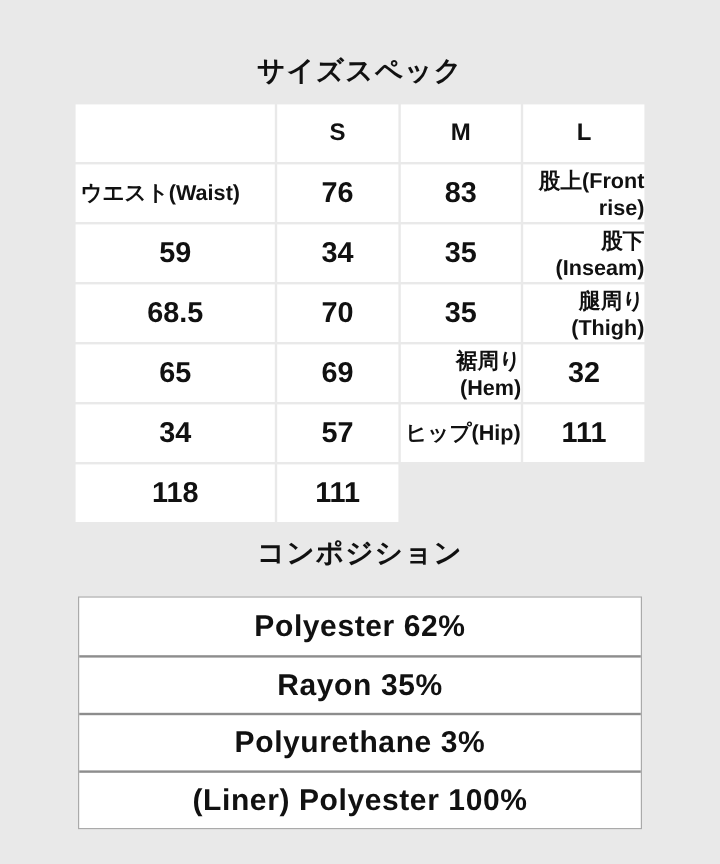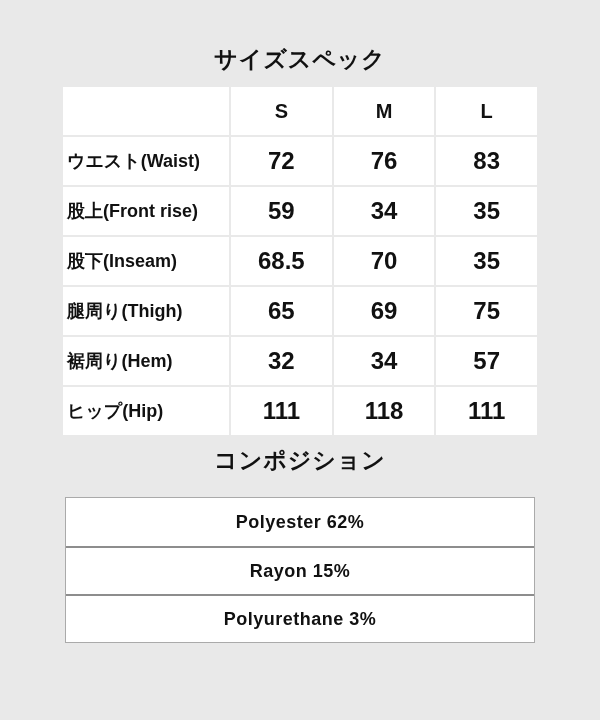--- a/index.html
+++ b/index.html
@@ -62,21 +62,21 @@
     width: 470px;
     margin: 24px auto 0 auto;
     background: #ffffff;
     border: 1px solid #aaaaaa;
   }
   .composition-row {
     height: 48px;
     display: flex;
     align-items: center;
     justify-content: center;
-    font-size: 18px;
+    font-size: 25px;
     font-weight: bold;
     letter-spacing: 0.5px;
   }
   .composition-row + .composition-row {
     border-top: 2px solid #8d8d8d;
   }
 </style>
 </head>
 <body>
 
@@ -85,51 +85,50 @@
   <div class="section-title">サイズスペック</div>
 
   <div class="spec-table">
 
     <div class="cell label-cell"></div>
     <div class="cell head-cell">S</div>
     <div class="cell head-cell">M</div>
     <div class="cell head-cell">L</div>
 
     <div class="cell label-cell">ウエスト(Waist)</div>
-    <div class="cell value-cell">72</div>
     <div class="cell value-cell">76</div>
     <div class="cell value-cell">83</div>
 
     <div class="cell label-cell">股上(Front rise)</div>
     <div class="cell value-cell">59</div>
     <div class="cell value-cell">34</div>
     <div class="cell value-cell">35</div>
 
     <div class="cell label-cell">股下(Inseam)</div>
     <div class="cell value-cell">68.5</div>
     <div class="cell value-cell">70</div>
     <div class="cell value-cell">35</div>
 
     <div class="cell label-cell">腿周り(Thigh)</div>
     <div class="cell value-cell">65</div>
     <div class="cell value-cell">69</div>
-    <div class="cell value-cell">75</div>
 
     <div class="cell label-cell">裾周り(Hem)</div>
     <div class="cell value-cell">32</div>
     <div class="cell value-cell">34</div>
     <div class="cell value-cell">57</div>
 
     <div class="cell label-cell">ヒップ(Hip)</div>
     <div class="cell value-cell">111</div>
     <div class="cell value-cell">118</div>
     <div class="cell value-cell">111</div>
   </div>
 
   <div class="section-title composition-title">コンポジション</div>
 
   <div class="composition-box">
     <div class="composition-row">Polyester 62%</div>
-    <div class="composition-row">Rayon 15%</div>
+    <div class="composition-row">Rayon 35%</div>
     <div class="composition-row">Polyurethane 3%</div>
+    <div class="composition-row">(Liner) Polyester 100%</div>
   </div>
 
 </div>
 
 </body></html>

